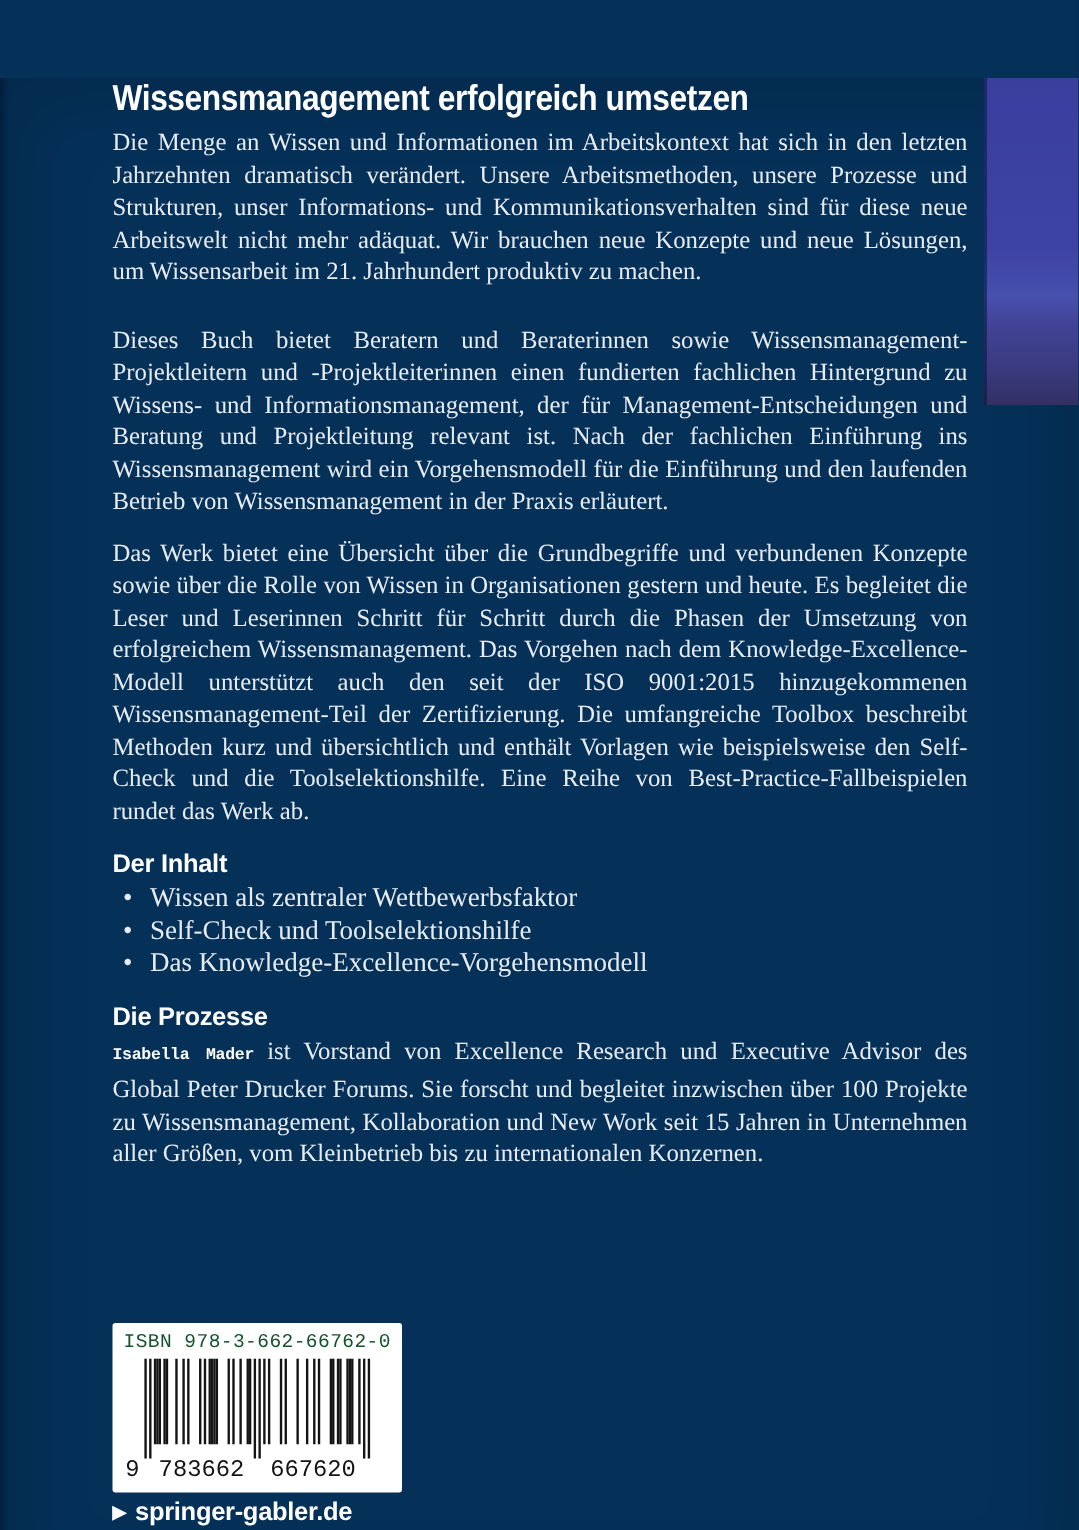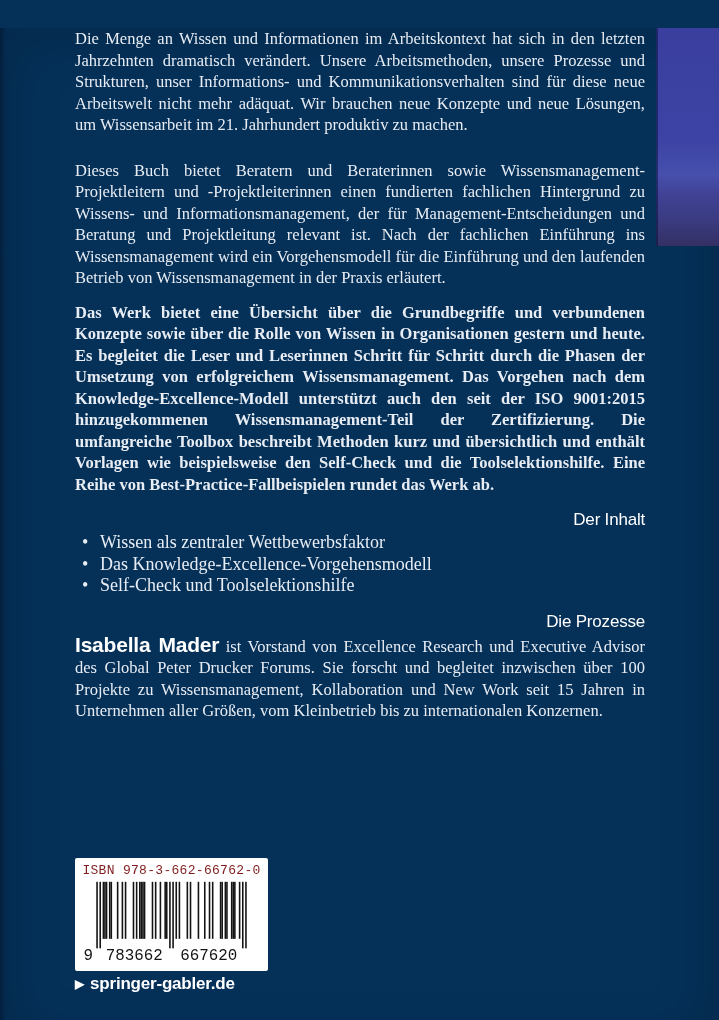--- a/index.html
+++ b/index.html
@@ -45,73 +45,72 @@
     transform-origin: left center;
   }
   .body {
     margin: 0;
     font-size: 16.5px;
     line-height: 21.5px;
     text-align: justify;
     hyphens: auto;
     color: #e8edf4;
   }
-  .p1 { margin-top: 28px; }
+  .p1 { margin-top: 4px; }
   .p2 { margin-top: 24px; }
-  .p3 { margin-top: 13px; font-weight: bold; }
+  .p3 { margin-top: 13px; }
   .subhead {
     margin: 14px 0 0 0;
     font-family: "Liberation Sans", sans-serif;
-    font-weight: 400;
+    font-weight: 700;
     font-size: 17px;
     line-height: 21px;
     color: #ffffff;
     letter-spacing: -0.2px;
-    text-align: right;
   }
   ul.inhalt-list {
     list-style: none;
     margin: 2px 0 0 0;
     padding: 0;
   }
   ul.inhalt-list li {
     position: relative;
     padding-left: 25px;
     font-size: 18px;
     line-height: 21.5px;
   }
   ul.inhalt-list li::before {
     content: "\2022";
     position: absolute;
     left: 7px; top: 0;
     color: #e8edf4;
   }
   .author-par { margin-top: 2px; }
   .author-name {
-    font-family: Liberation Sans, sans-serif;
-    font-weight: 700;
-    font-size: 21px;
+    font-family: Liberation Mono, monospace;
+    font-weight: 700;
+    font-size: 11px;
     color: #ffffff;
     letter-spacing: -0.2px;
   }
   .barcode-box {
     position: absolute;
     left: 75px; top: 830px;
     width: 193px; height: 113px;
     background: #ffffff;
     border-radius: 2px;
     box-sizing: border-box;
     padding: 4px 7px 0 7px;
     text-align: center;
   }
   .isbn-label {
     font-family: "Liberation Mono", monospace;
     font-size: 13px;
     line-height: 17px;
-    color: #7f1d1d;
+    color: #14532d;
     letter-spacing: 0.3px;
     white-space: nowrap;
   }
   .barcode-svg { display: block; margin: 1px auto 0 auto; }
   .publisher-line {
     position: absolute;
     left: 75px; top: 946px;
     font-family: "Liberation Sans", sans-serif;
     font-weight: 700;
     font-size: 17px;
@@ -127,30 +126,33 @@
   }
 </style>
 </head>
 <body>
 
 <div class="page">
 
   <div class="accent-panel"></div>
 
   <div class="content">
+    <h1 class="title">
+      <span>Wissensmanagement erfolgreich umsetzen</span>
+    </h1>
 
     <p class="body p1">Die Menge an Wissen und Informationen im Arbeitskontext hat sich in den letzten Jahrzehnten dramatisch verändert. Unsere Arbeitsmethoden, unsere Prozesse und Strukturen, unser Informations- und Kommunikationsverhalten sind für diese neue Arbeitswelt nicht mehr adäquat. Wir brauchen neue Konzepte und neue Lösungen, um Wissensarbeit im 21. Jahrhundert produktiv zu machen.</p>
     <p class="body p2">Dieses Buch bietet Beratern und Beraterinnen sowie Wissensmanagement-Projektleitern und -Projektleiterinnen einen fundierten fachlichen Hintergrund zu Wissens- und Informationsmanagement, der für Management-Entscheidungen und Beratung und Projektleitung relevant ist. Nach der fachlichen Einführung ins Wissensmanagement wird ein Vorgehensmodell für die Einführung und den laufenden Betrieb von Wissensmanagement in der Praxis erläutert.</p>
     <p class="body p3">Das Werk bietet eine Übersicht über die Grundbegriffe und verbundenen Konzepte sowie über die Rolle von Wissen in Organisationen gestern und heute. Es begleitet die Leser und Leserinnen Schritt für Schritt durch die Phasen der Umsetzung von erfolgreichem Wissensmanagement. Das Vorgehen nach dem Knowledge-Excellence-Modell unterstützt auch den seit der ISO 9001:2015 hinzugekommenen Wissensmanagement-Teil der Zertifizierung. Die umfangreiche Toolbox beschreibt Methoden kurz und übersichtlich und enthält Vorlagen wie beispielsweise den Self-Check und die Toolselektionshilfe. Eine Reihe von Best-Practice-Fallbeispielen rundet das Werk ab.</p>
 
     <h2 class="subhead">Der Inhalt</h2>
     <ul class="inhalt-list">
       <li>Wissen als zentraler Wettbewerbsfaktor</li>
+      <li>Self-Check und Toolselektionshilfe</li>
       <li>Das Knowledge-Excellence-Vorgehensmodell</li>
-      <li>Self-Check und Toolselektionshilfe</li>
     </ul>
 
     <h2 class="subhead">Die Prozesse</h2>
     <p class="body author-par"><span class="author-name">Isabella Mader</span><span> ist Vorstand von Excellence Research und Executive Advisor des Global Peter Drucker Forums. Sie forscht und begleitet inzwischen über 100 Projekte zu Wissensmanagement, Kollaboration und New Work seit 15 Jahren in Unternehmen aller Größen, vom Kleinbetrieb bis zu internationalen Konzernen.</span></p>
   </div>
 
   <div class="barcode-box">
     <div class="isbn-label">ISBN 978-3-662-66762-0</div>
     <svg class="barcode-svg" width="179" height="86" viewBox="0 0 113 52" xmlns="http://www.w3.org/2000/svg">
       <g id="bars" fill="#141414">

